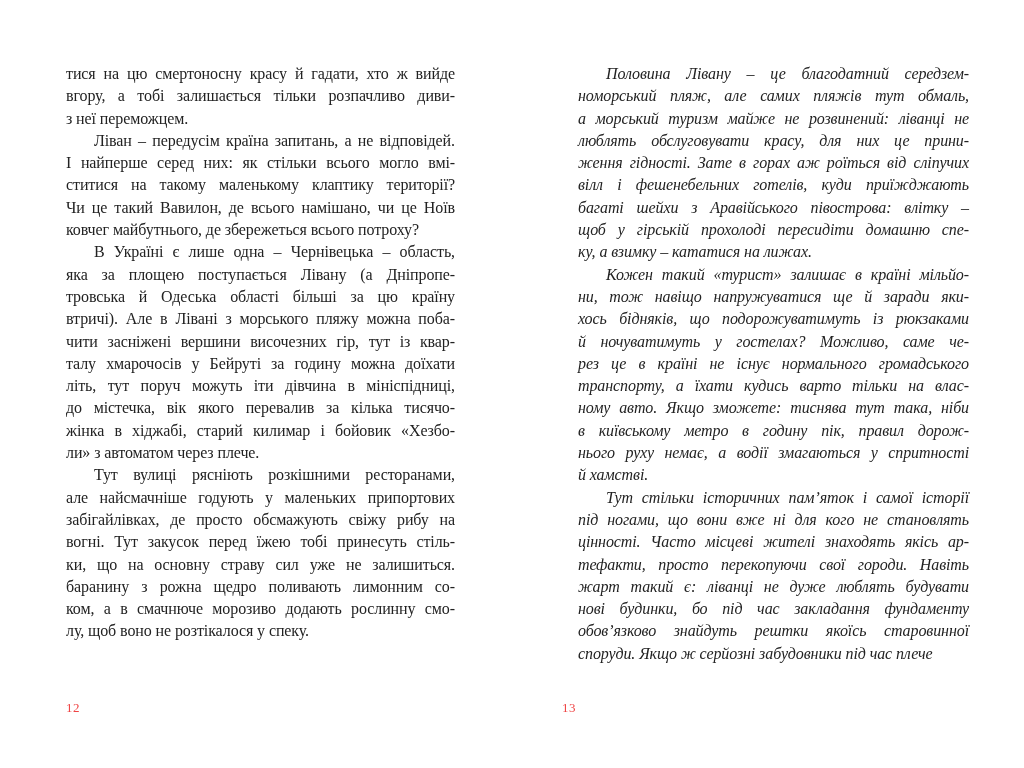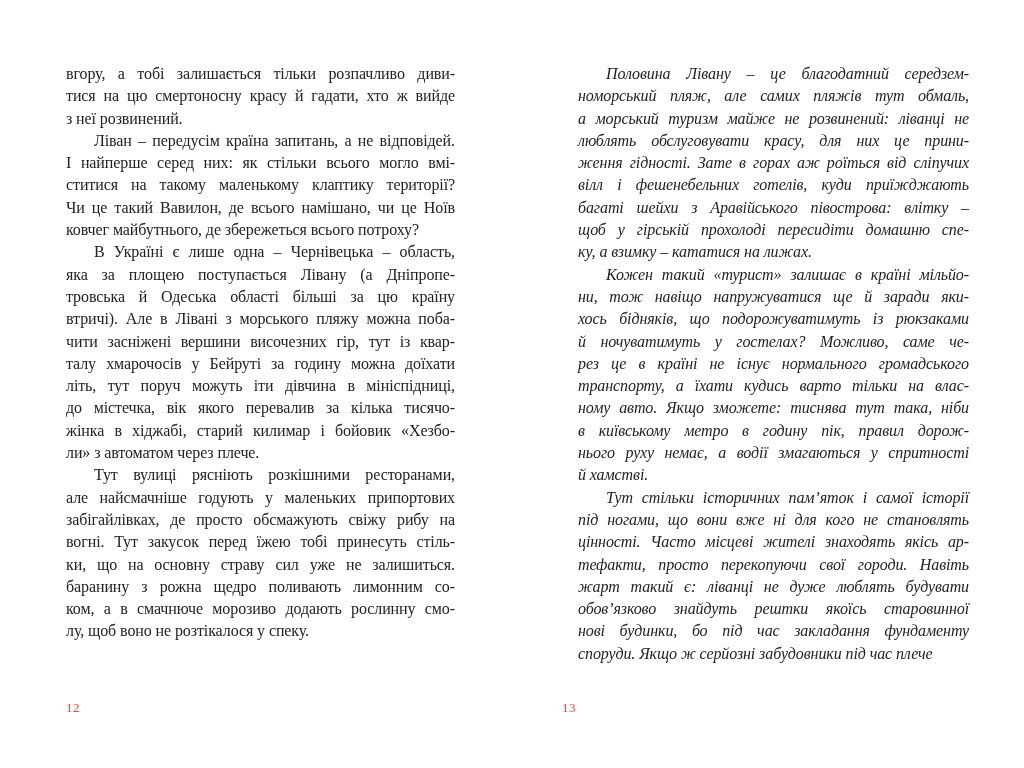--- a/index.html
+++ b/index.html
@@ -47,23 +47,23 @@
   .pagenum.left  { left: 66px;  width: 389px; }
   .pagenum.right { left: 562px; width: 391px; }
 </style>
 </head>
 <body>
 
 <div class="spread">
 
   <div class="page-col left">
       <div class="paragraph">
+        <div class="line">тися на цю смертоносну красу й гадати, хто ж вийде</div>
         <div class="line">вгору, а тобі залишається тільки розпачливо диви-</div>
-        <div class="line">тися на цю смертоносну красу й гадати, хто ж вийде</div>
-        <div class="line last">з неї розвинений.</div>
+        <div class="line last">з неї переможцем.</div>
       </div>
       <div class="paragraph">
         <div class="line indent">Ліван – передусім країна запитань, а не відповідей.</div>
         <div class="line">І найперше серед них: як стільки всього могло вмі-</div>
         <div class="line">ститися на такому маленькому клаптику території?</div>
         <div class="line">Чи це такий Вавилон, де всього намішано, чи це Ноїв</div>
         <div class="line last">ковчег майбутнього, де збережеться всього потроху?</div>
       </div>
       <div class="paragraph">
         <div class="line indent">В Україні є лише одна – Чернівецька – область,</div>
@@ -112,22 +112,22 @@
         <div class="line">в київському метро в годину пік, правил дорож-</div>
         <div class="line">нього руху немає, а водії змагаються у спритності</div>
         <div class="line last">й хамстві.</div>
       </div>
       <div class="paragraph">
         <div class="line indent">Тут стільки історичних пам’яток і самої історії</div>
         <div class="line">під ногами, що вони вже ні для кого не становлять</div>
         <div class="line">цінності. Часто місцеві жителі знаходять якісь ар-</div>
         <div class="line">тефакти, просто перекопуючи свої городи. Навіть</div>
         <div class="line">жарт такий є: ліванці не дуже люблять будувати</div>
+        <div class="line">нові будинки, бо під час закладання фундаменту</div>
         <div class="line">обов’язково знайдуть рештки якоїсь старовинної</div>
-        <div class="line">нові будинки, бо під час закладання фундаменту</div>
         <div class="line last">споруди. Якщо ж серйозні забудовники під час плече</div>
       </div>
     </div>
 
   <div class="pagenum left">12</div>
 
   <div class="pagenum right">13</div>
 
 </div>
 

